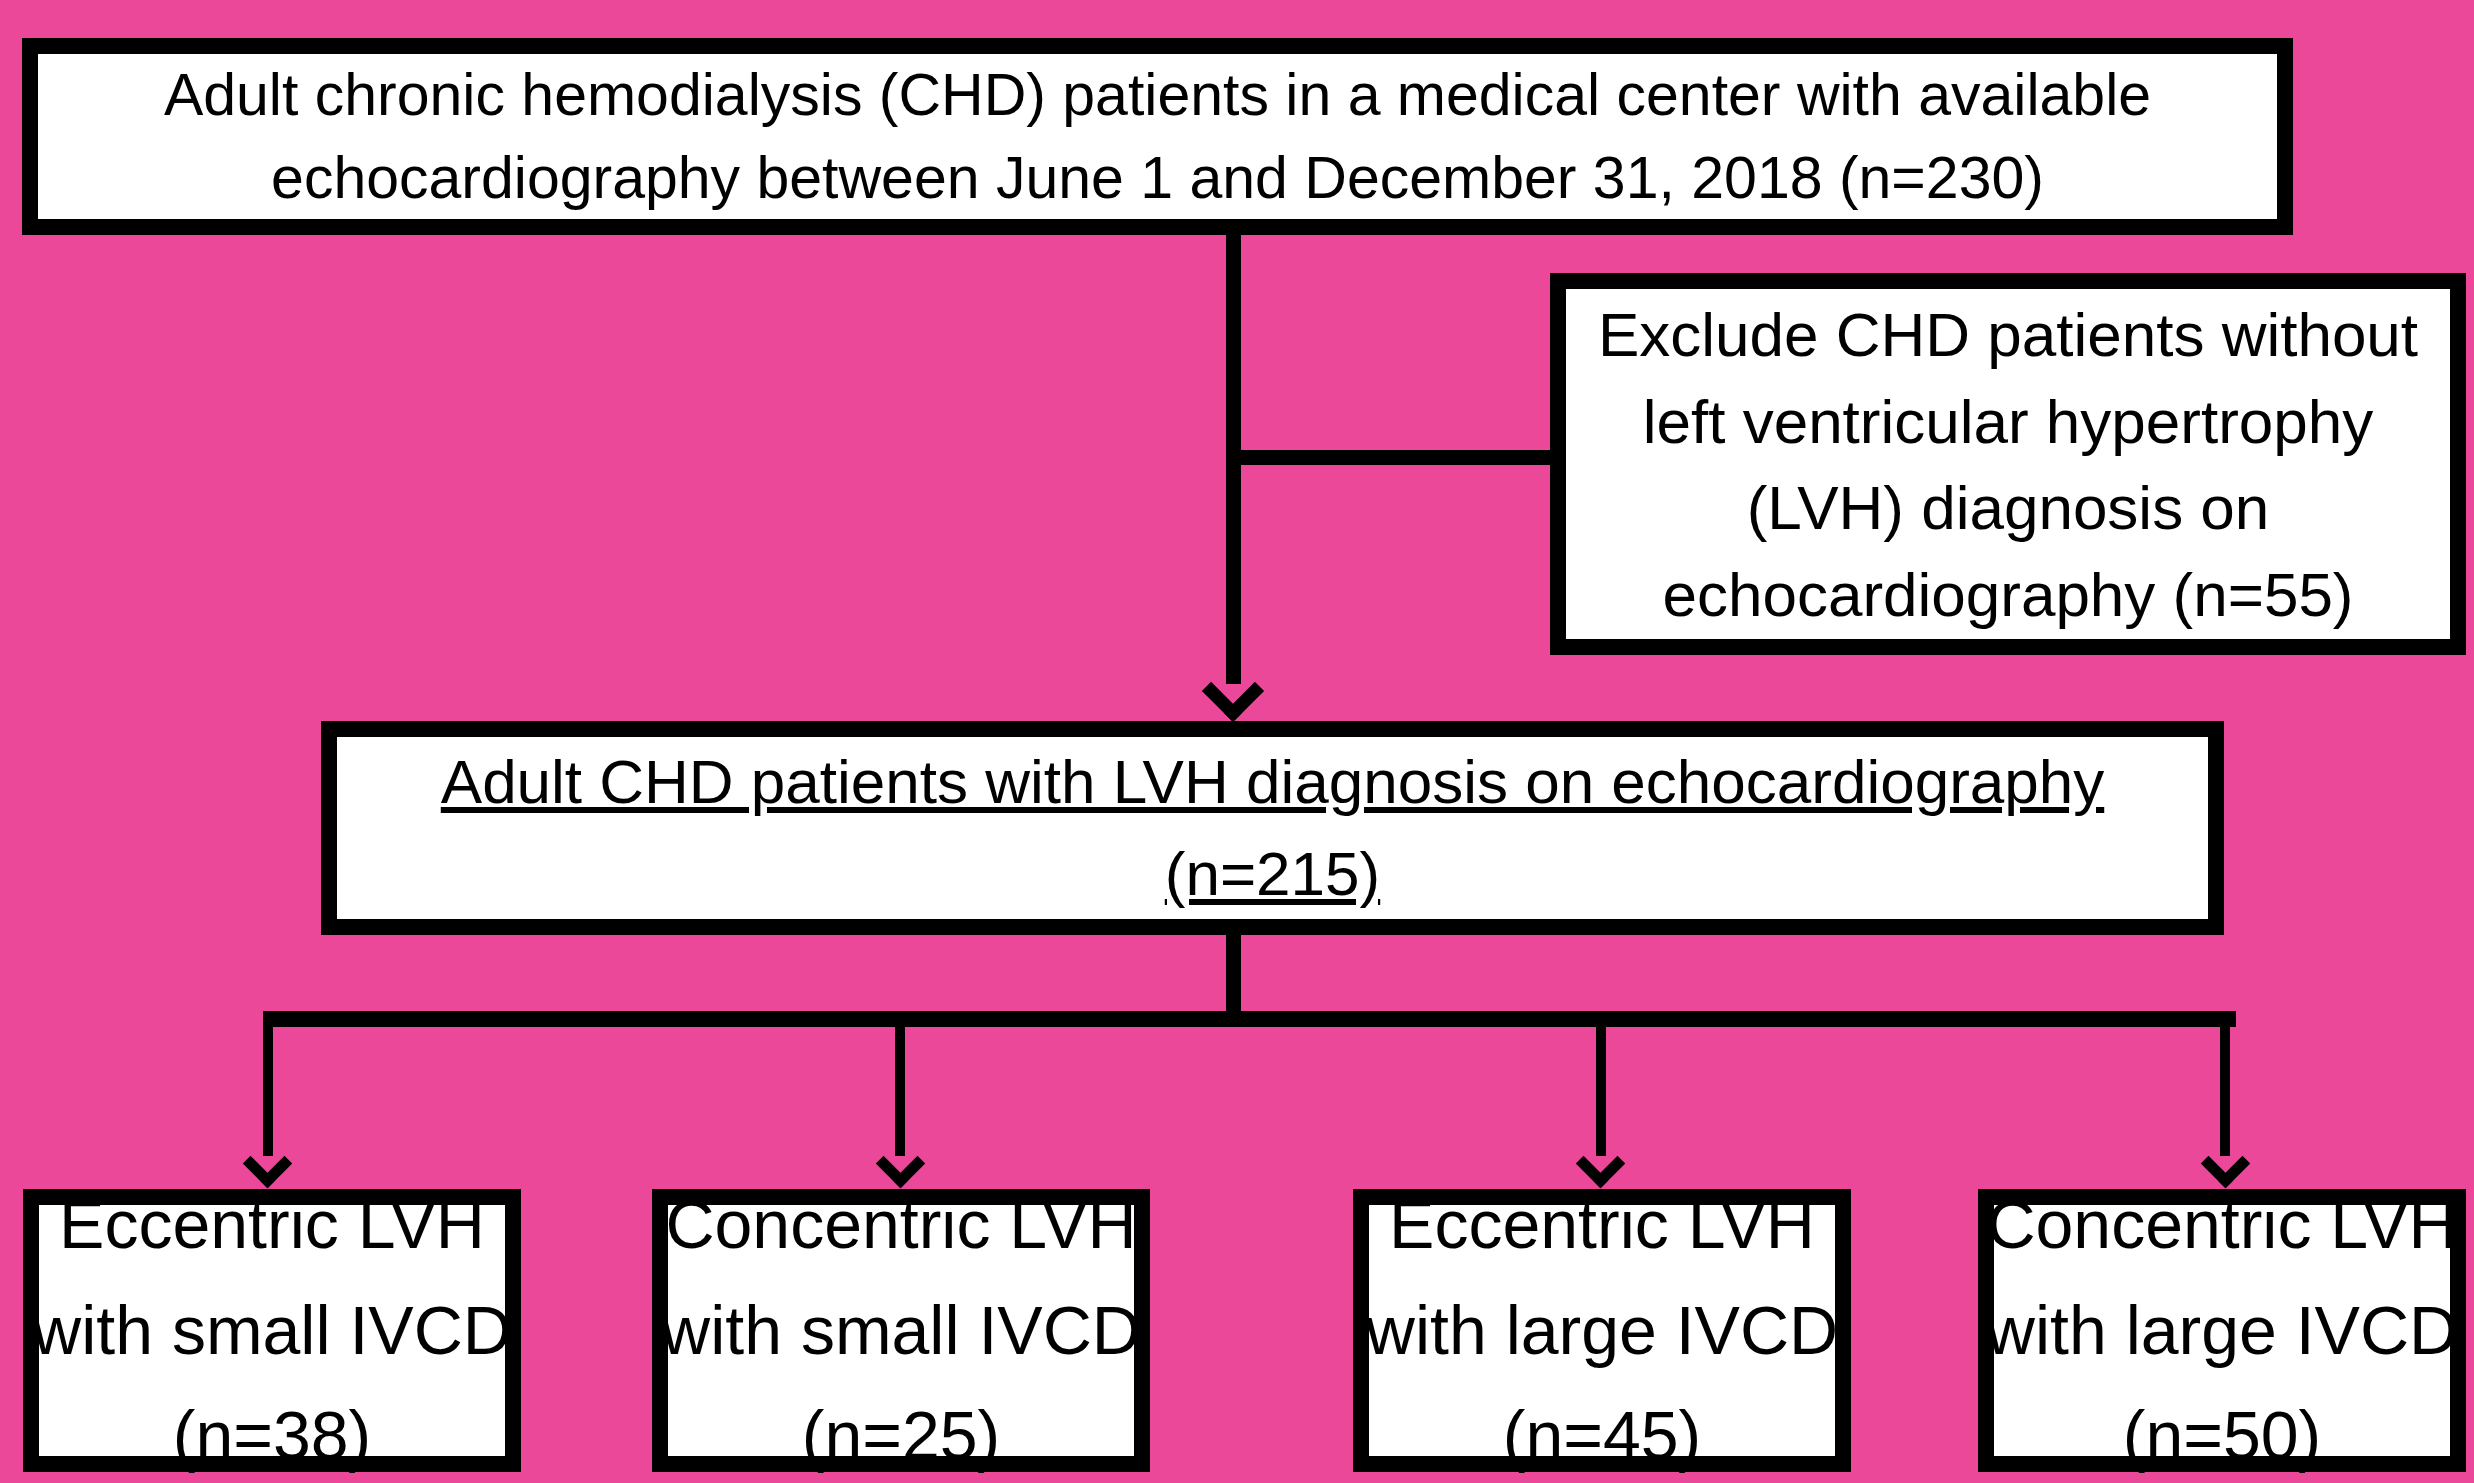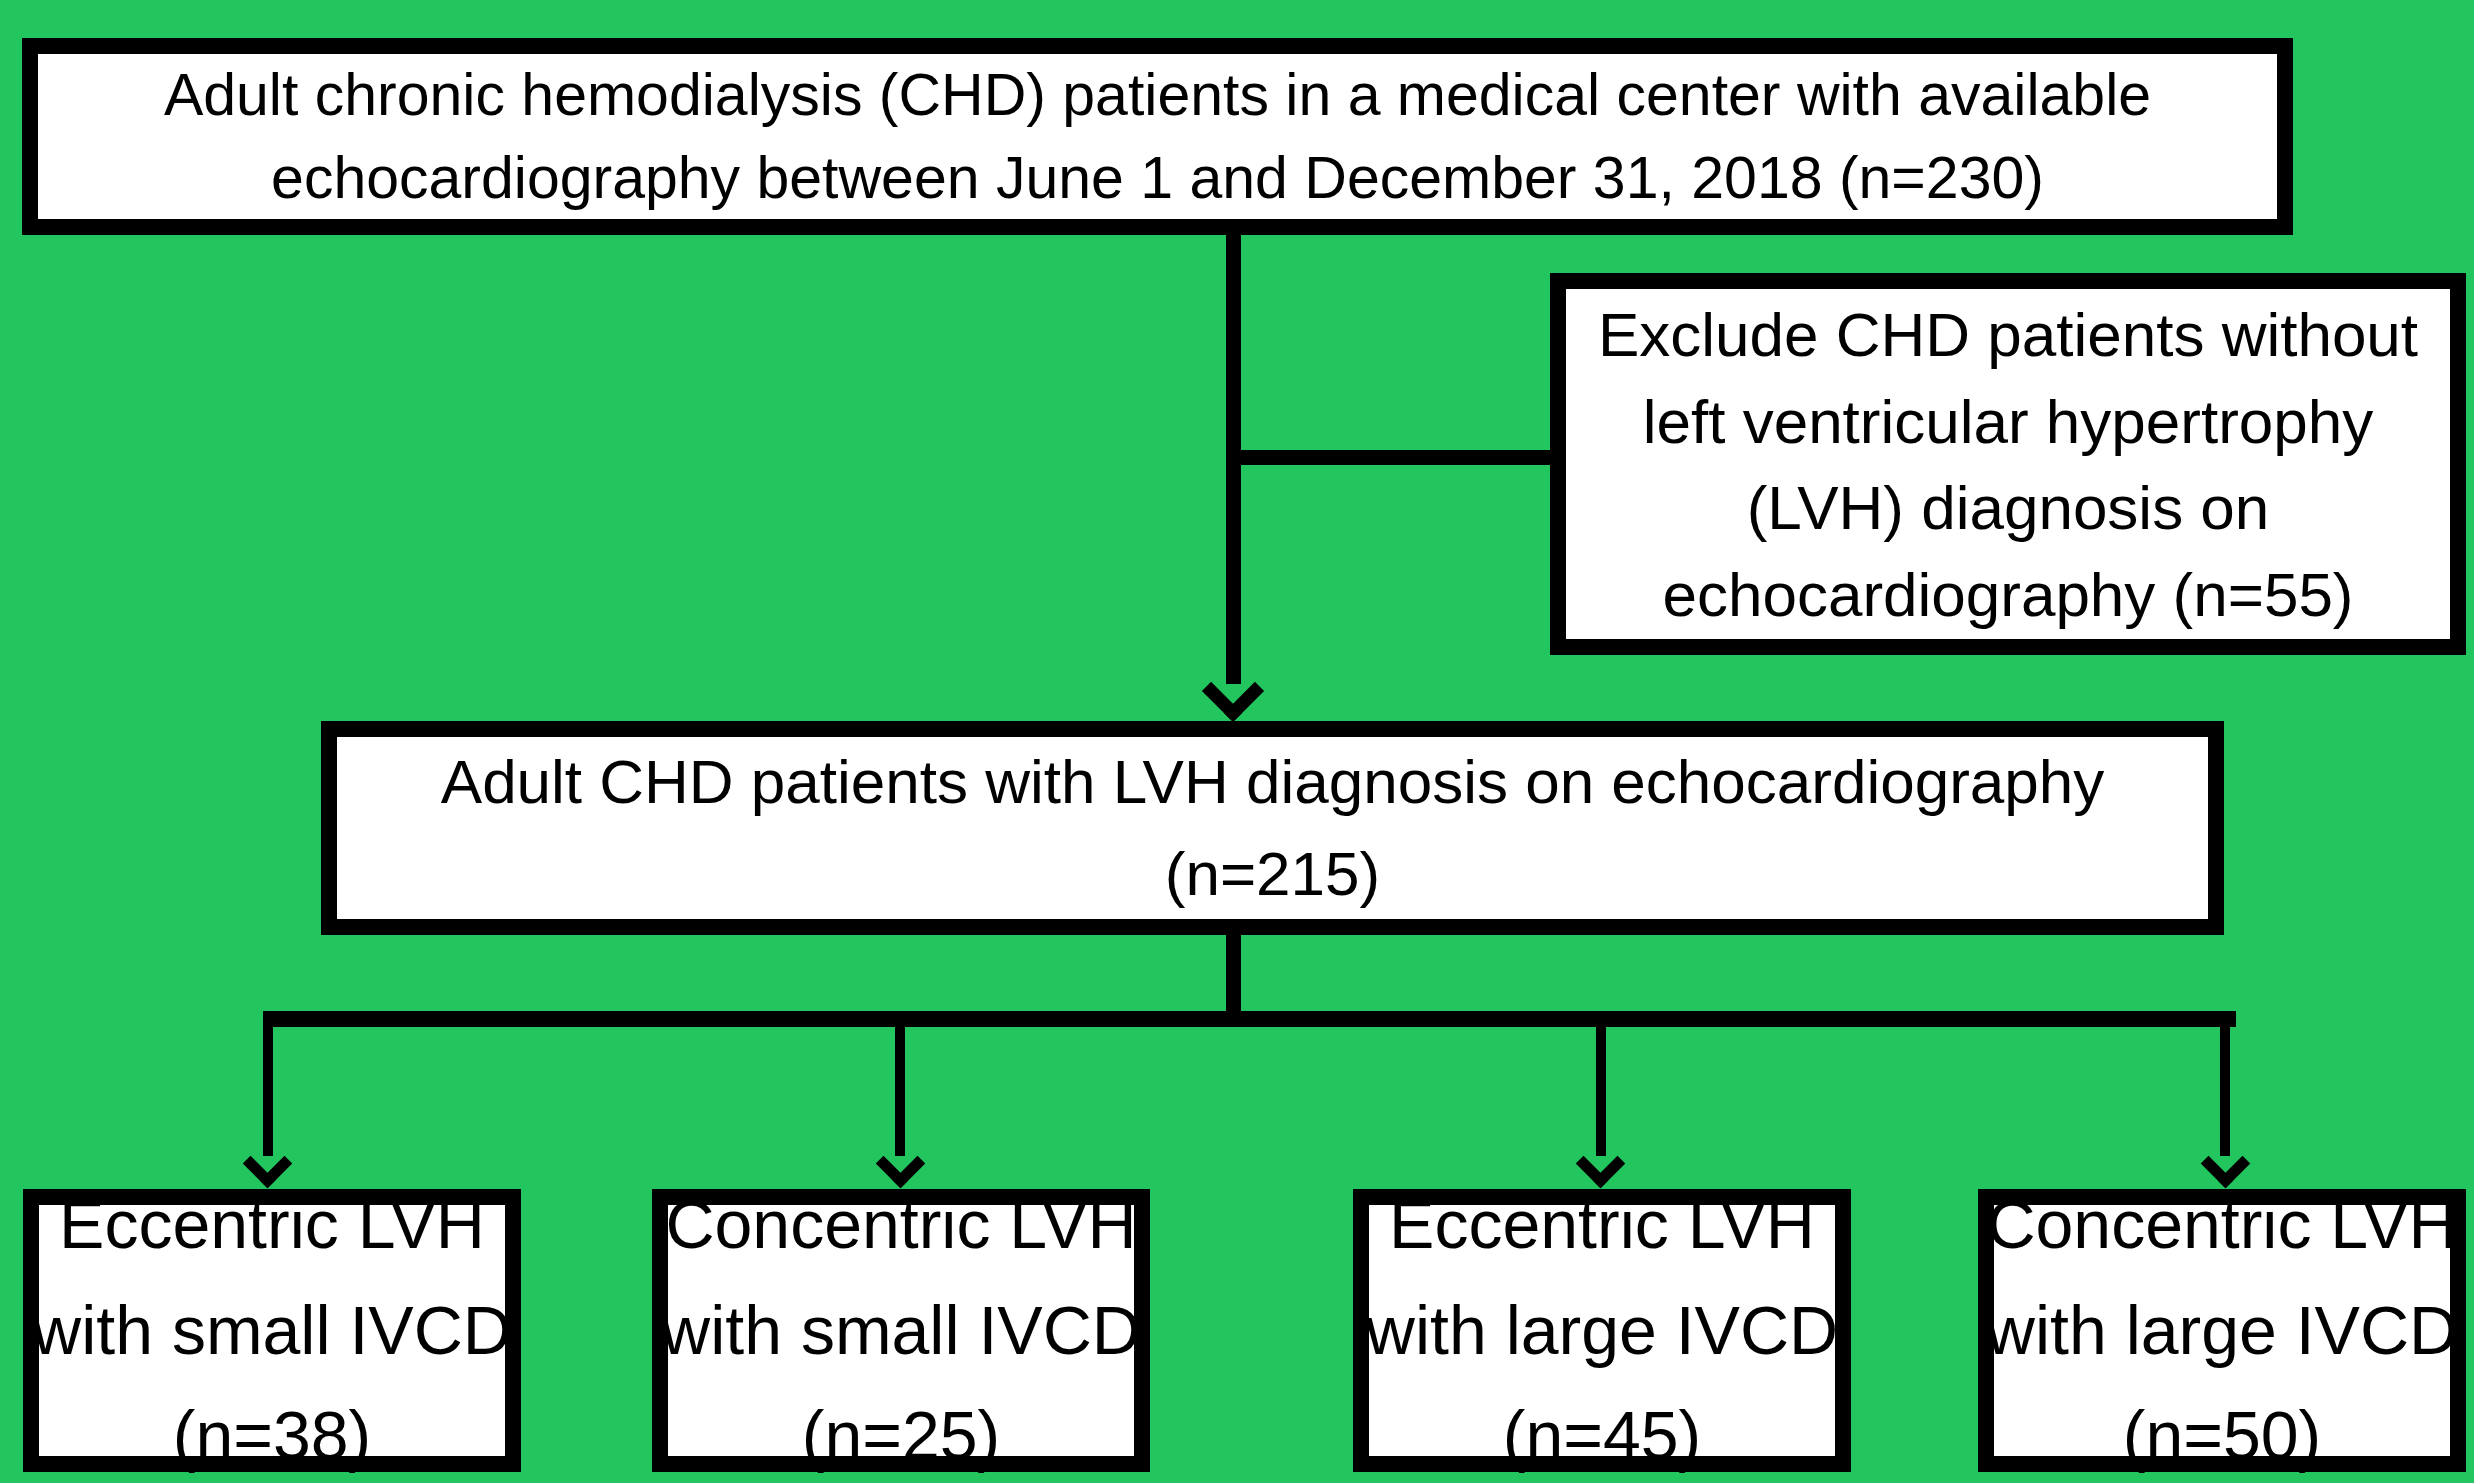--- a/index.html
+++ b/index.html
@@ -4,40 +4,40 @@
 <style>
   html, body {
     margin: 0;
     padding: 0;
     background: #ffffff;
   }
   #canvas {
     position: relative;
     width: 2475px;
     height: 1483px;
-    background: #22c55e;
+    background: #ec4899;
     font-family: "Liberation Sans", sans-serif;
     color: #000000;
     overflow: hidden;
   }
   .box {
     position: absolute;
     border: 16px solid #000000;
     background: #ffffff;
     display: flex;
     flex-direction: column;
     justify-content: center;
     align-items: center;
     text-align: center;
     box-sizing: border-box;
   }
   .box .ln { display: block; white-space: nowrap; }
   .topbox  { font-size: 59px; line-height: 1.40; }
   .exclbox { font-size: 62px; line-height: 1.40; }
-  .midbox  { font-size: 62px; line-height: 1.48; }
+  .midbox  { font-size: 62px; line-height: 1.48; text-decoration: underline; }
   .outbox  { font-size: 68px; line-height: 1.55; }
   .conn {
     position: absolute;
     background: #000000;
   }
   .chevron {
     position: absolute;
     box-sizing: border-box;
     border-right: 13.2px solid #000000;
     border-bottom: 13.2px solid #000000;

